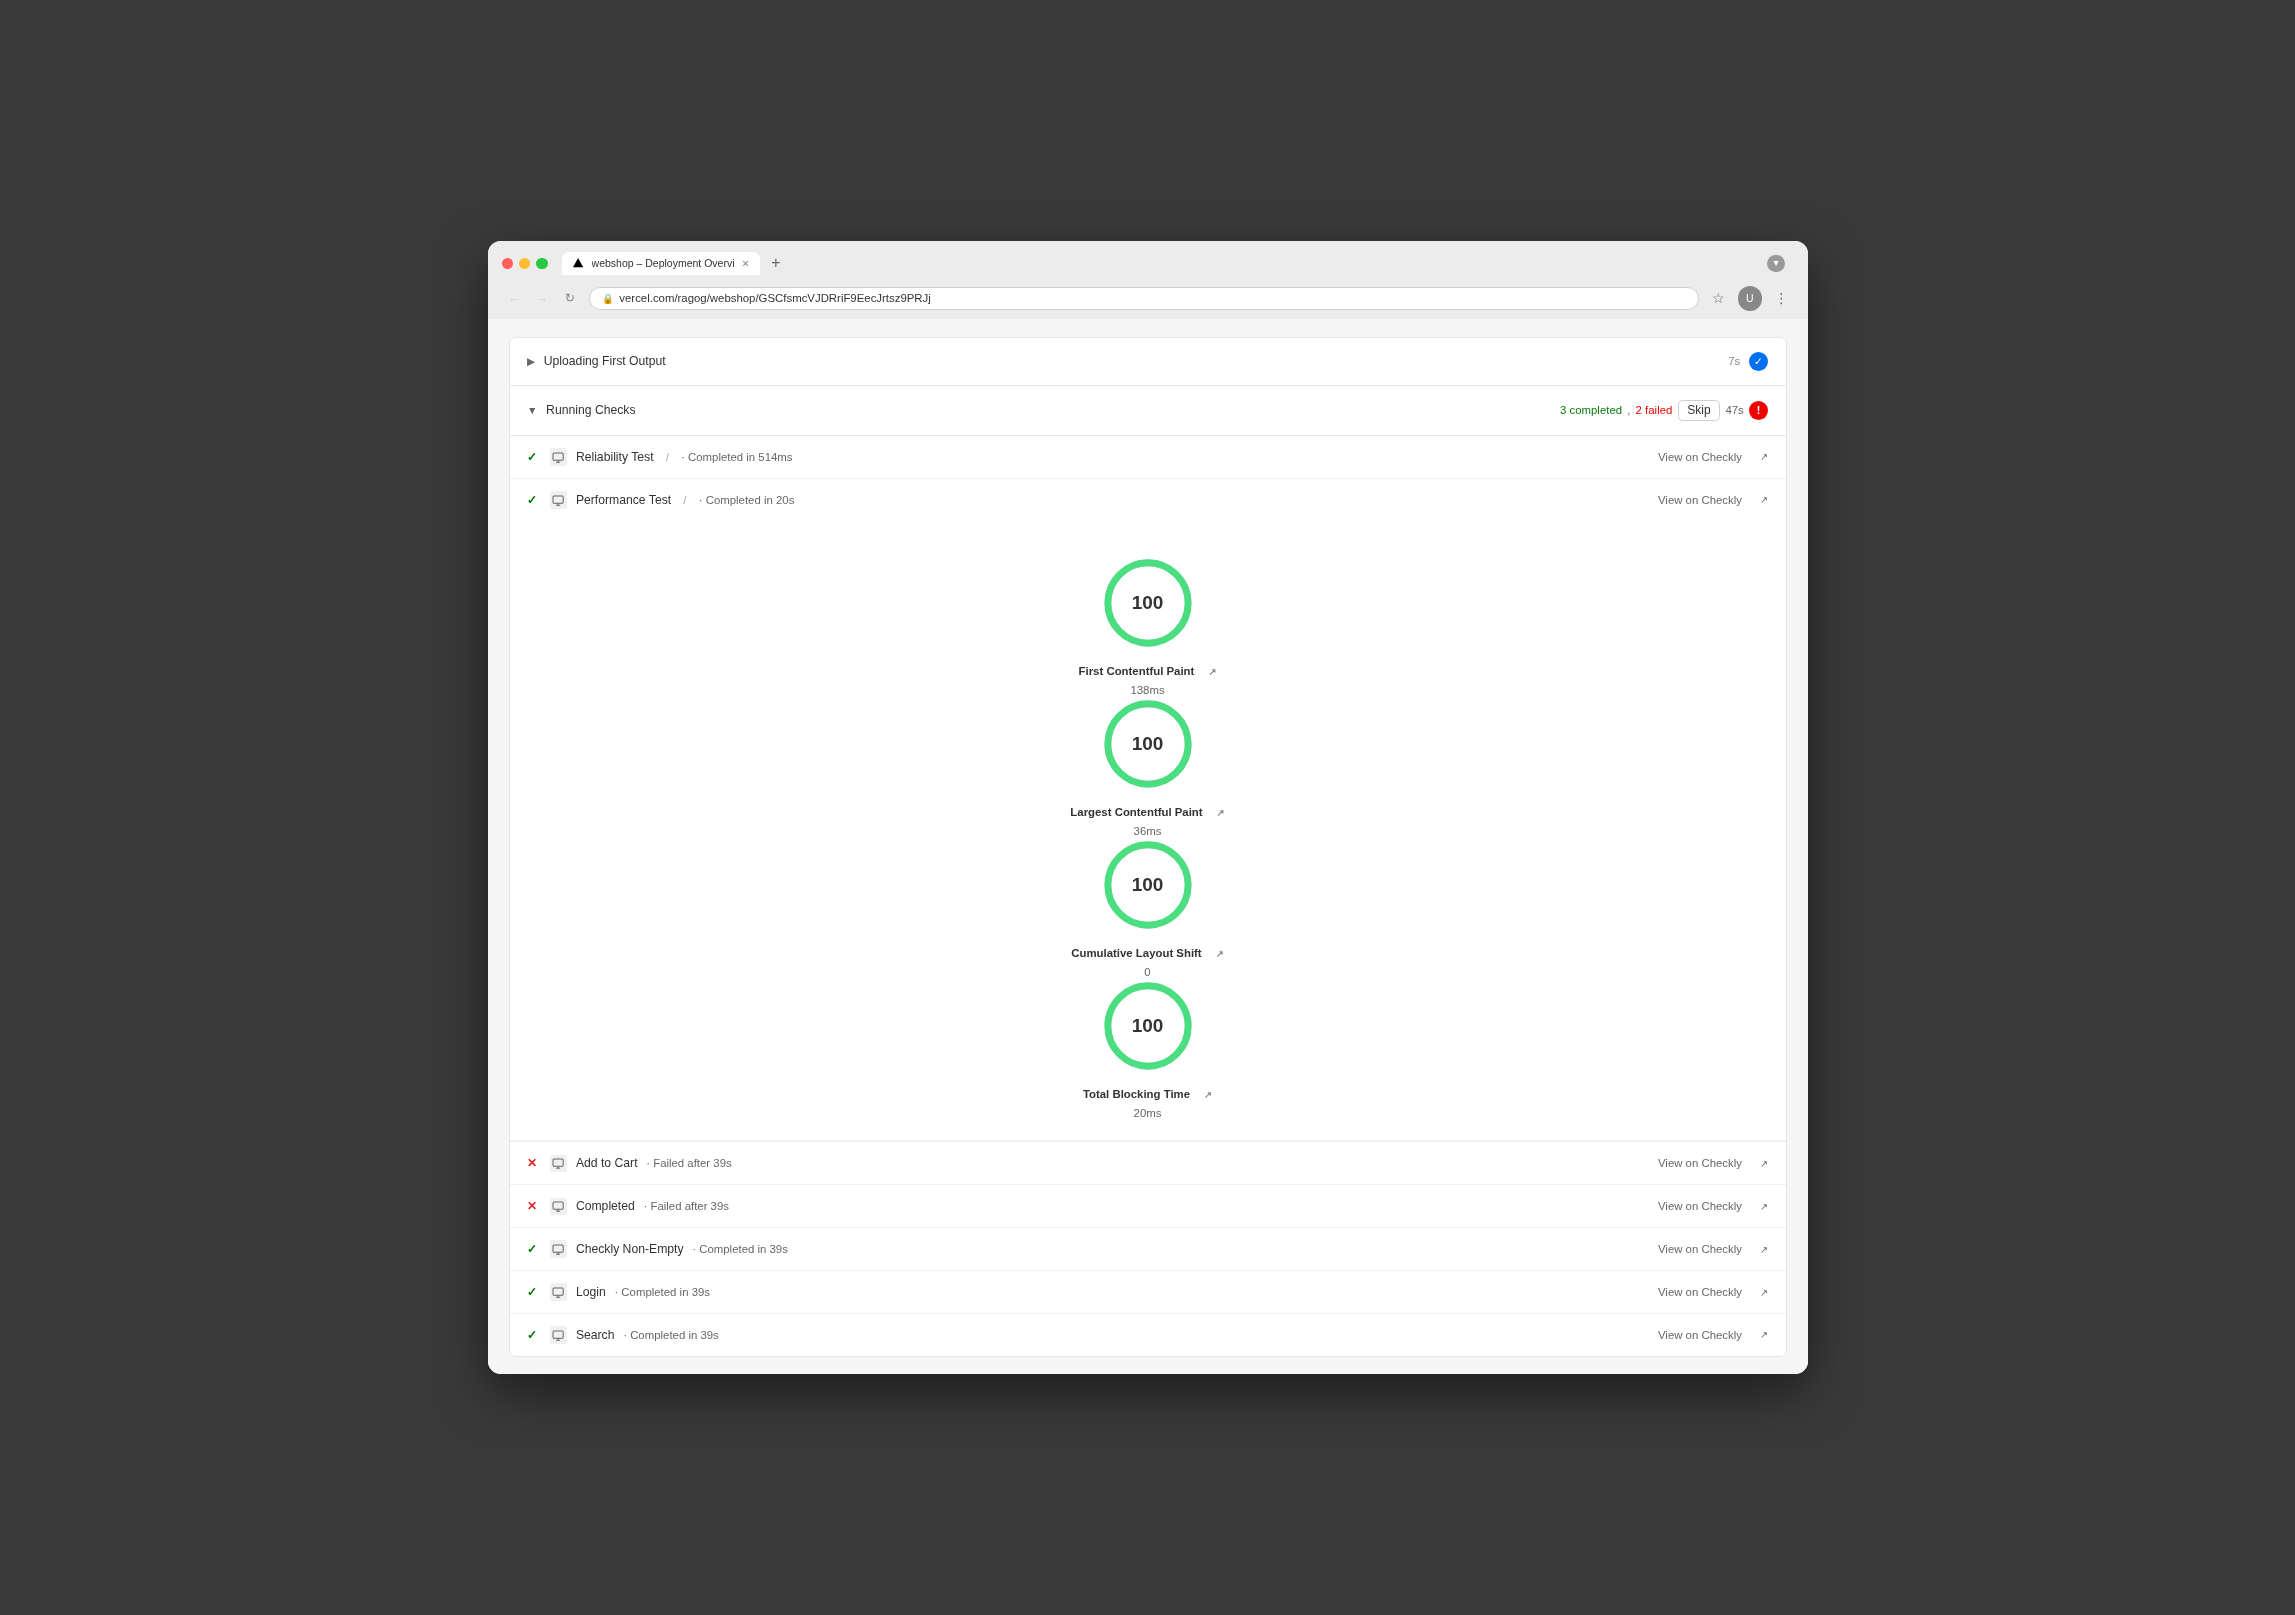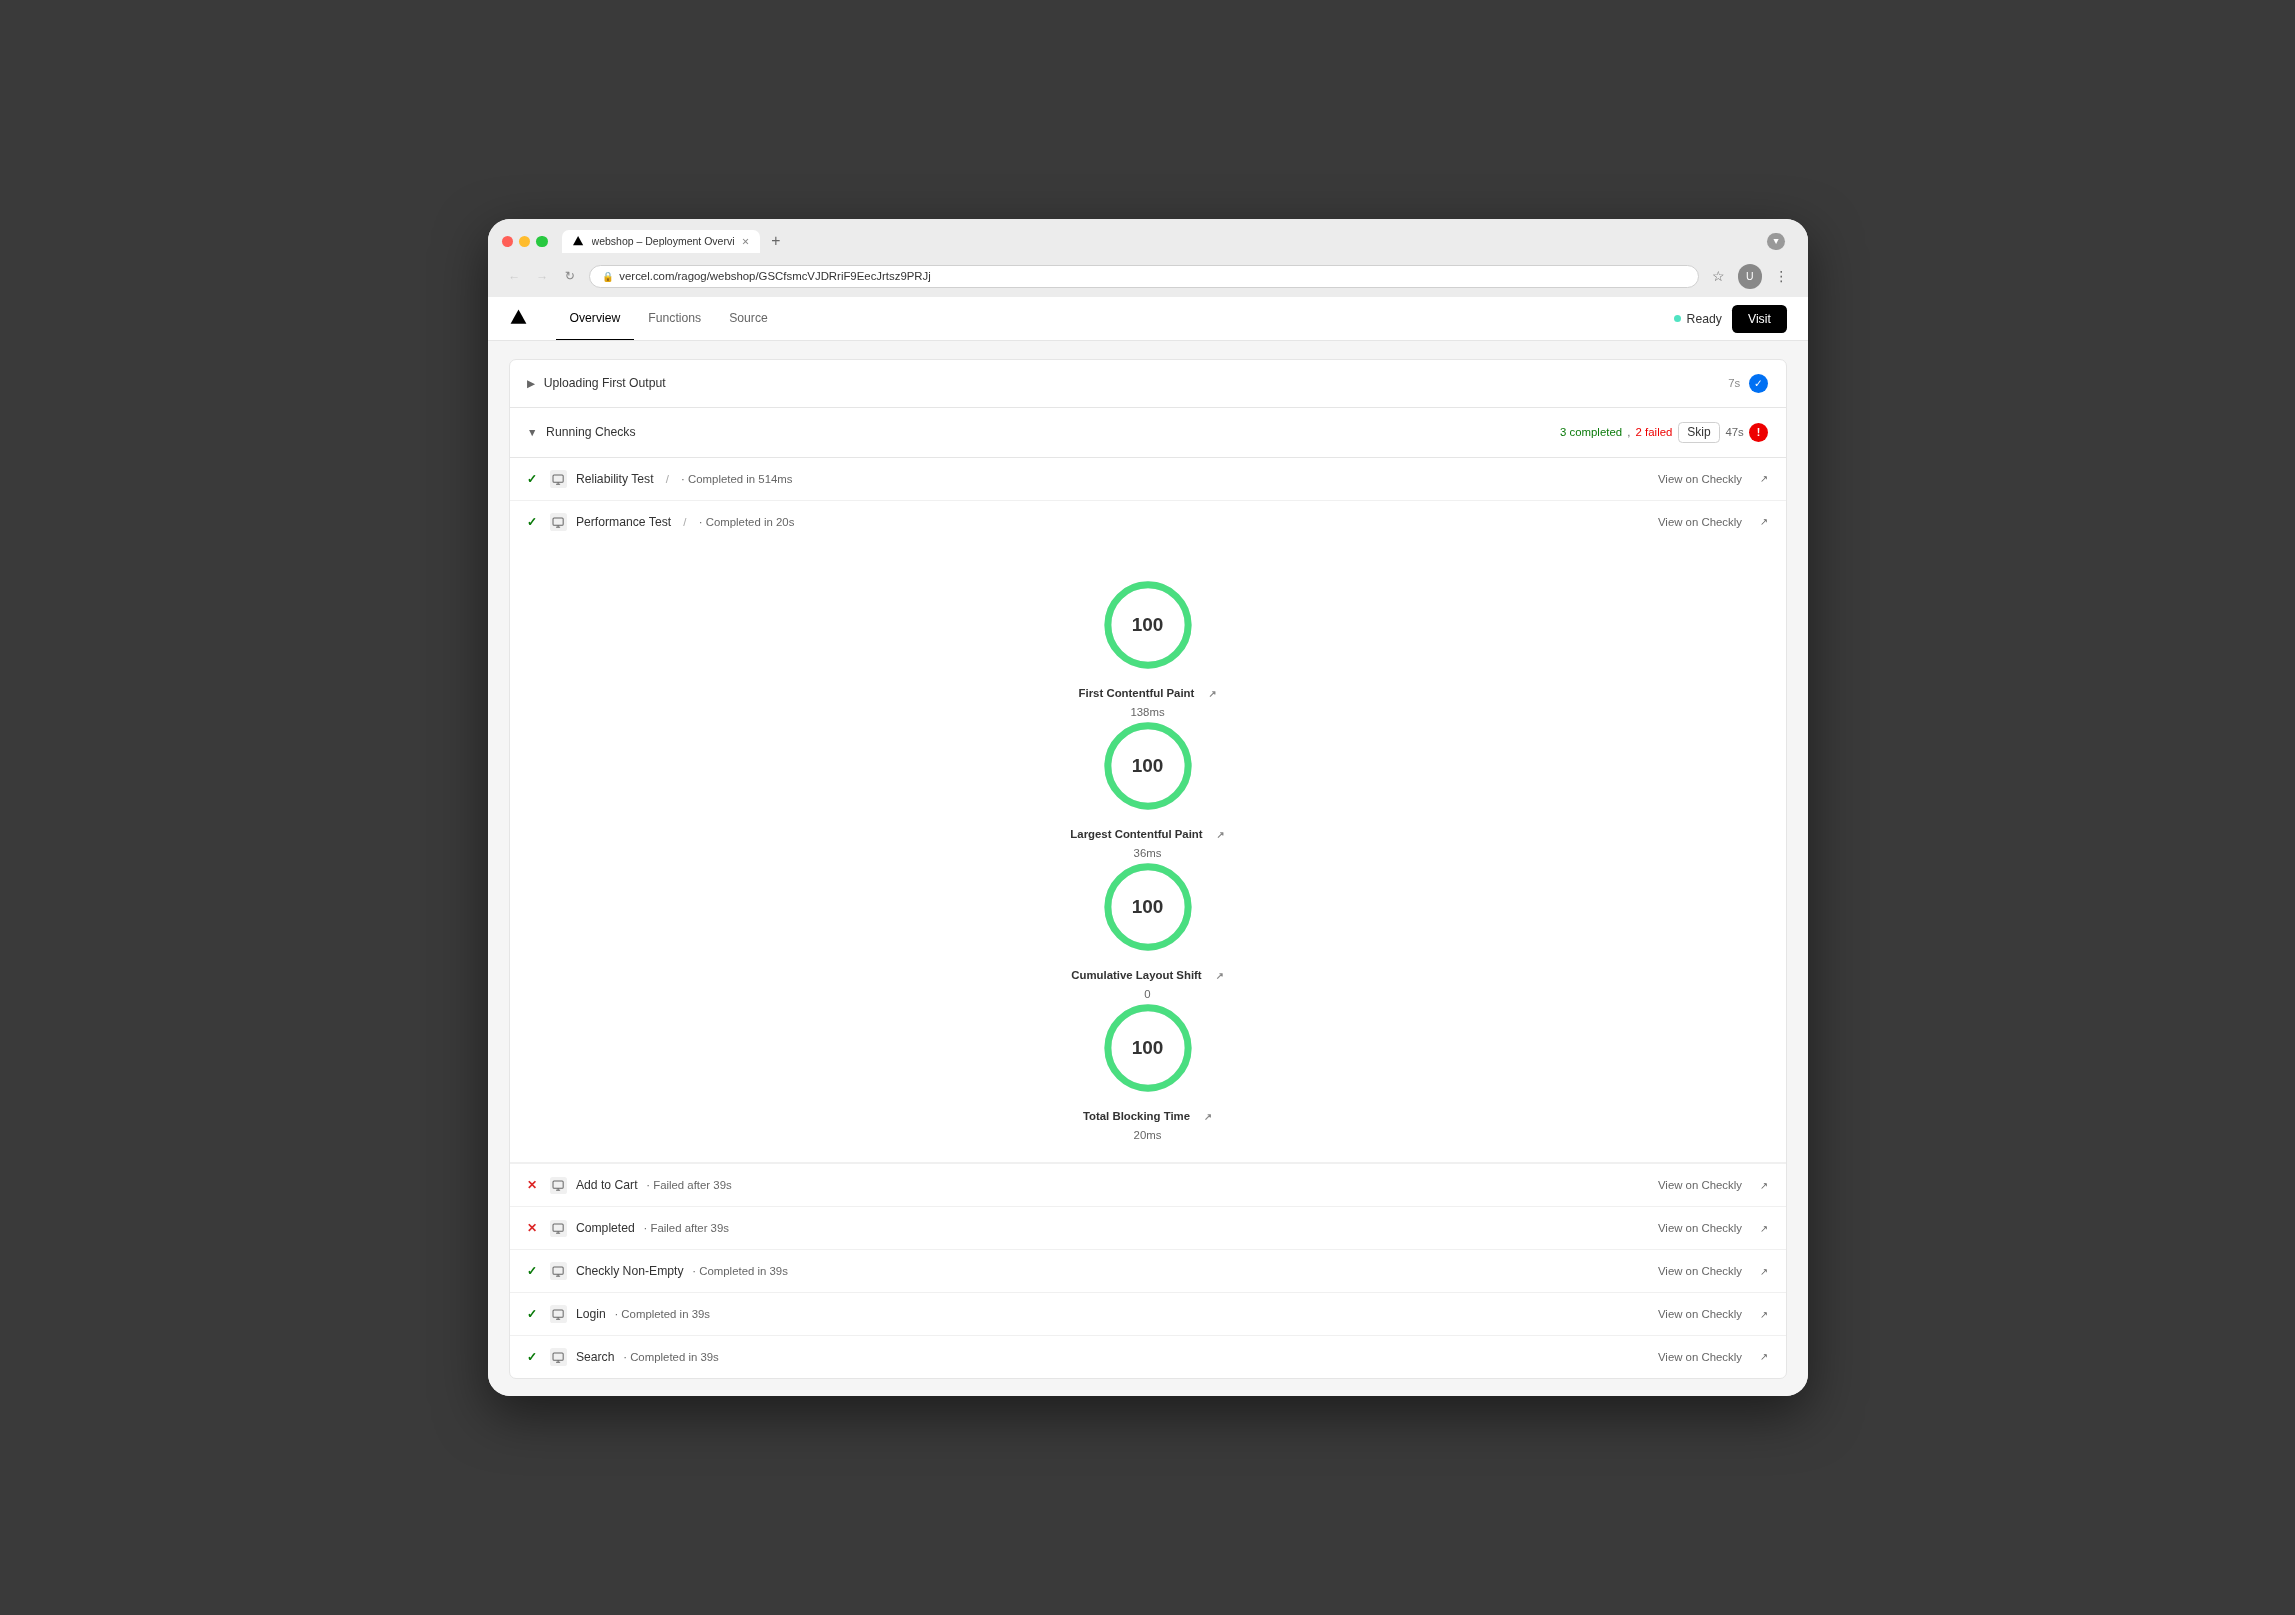--- a/index.html
+++ b/index.html
@@ -9,21 +9,21 @@
       display: flex;
       justify-content: center;
       align-items: center;
       min-height: 100vh;
       padding: 17.5px;
     }
 
     .window {
       width: 1320px;
       background: #ffffff;
-      border-radius: 22px;
+      border-radius: 13px;
       overflow: hidden;
       box-shadow: 0 17.5px 52px rgba(0,0,0,0.5);
     }
 
     
     .browser-chrome {
       background: #ececec;
       padding: 0;
     }
 
@@ -506,39 +506,20 @@
         <span class="url-text">vercel.com/ragog/webshop/GSCfsmcVJDRriF9EecJrtsz9PRJj</span>
       </div>
       <div class="browser-actions">
         <div class="browser-action-btn">☆</div>
         <div class="browser-action-btn" style="width:24.5px;height:24.5px;background:#888;border-radius:50%;overflow:hidden;display:flex;align-items:center;justify-content:center;color:white;font-size:10.5px;">U</div>
         <div class="browser-action-btn">⋮</div>
       </div>
     </div>
   </div>
 
-  <div class="app-header">
-    <div class="logo">
-      <svg width="19" height="19" viewBox="0 0 24 24" fill="black">
-        <polygon points="12,2 22,20 2,20"></polygon>
-      </svg>
-    </div>
-    <nav class="nav-tabs">
-      <a class="nav-tab active">Overview</a>
-      <a class="nav-tab">Functions</a>
-      <a class="nav-tab">Source</a>
-    </nav>
-    <div class="header-right">
-      <div class="status-ready">
-        <div class="status-dot"></div>
-        <span>Ready</span>
-      </div>
-      <button class="visit-btn">Visit</button>
-    </div>
-  </div>
 
   <div class="main-content">
     <div class="card">
 
       <div class="build-row">
         <span class="collapse-icon">▶</span>
         <span class="row-title">Uploading First Output</span>
         <div class="row-meta">
           <span>7s</span>
           <div class="check-circle">✓</div>

